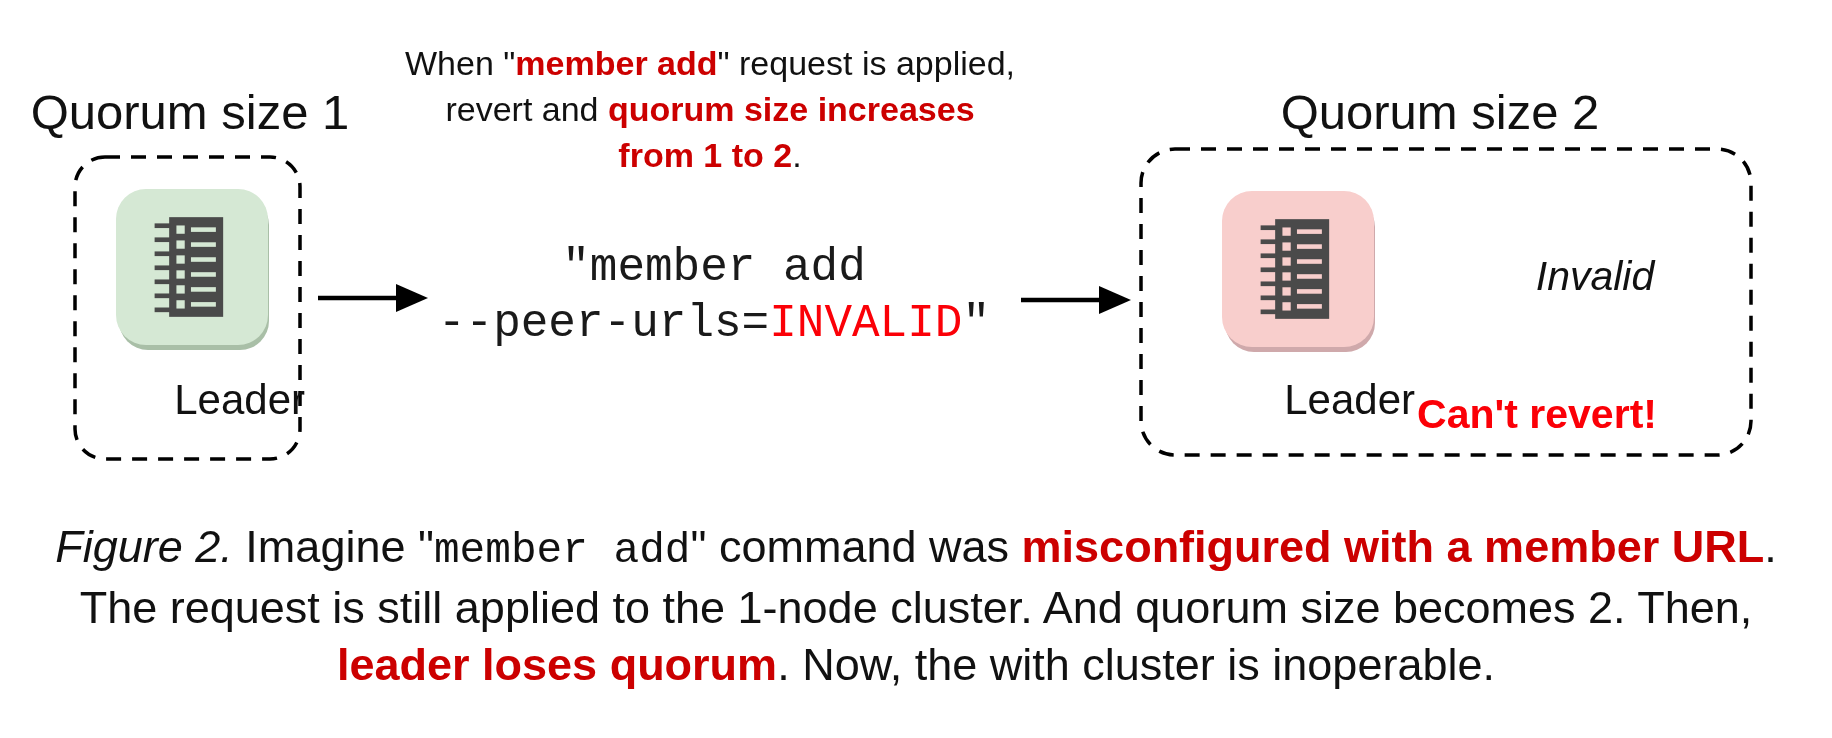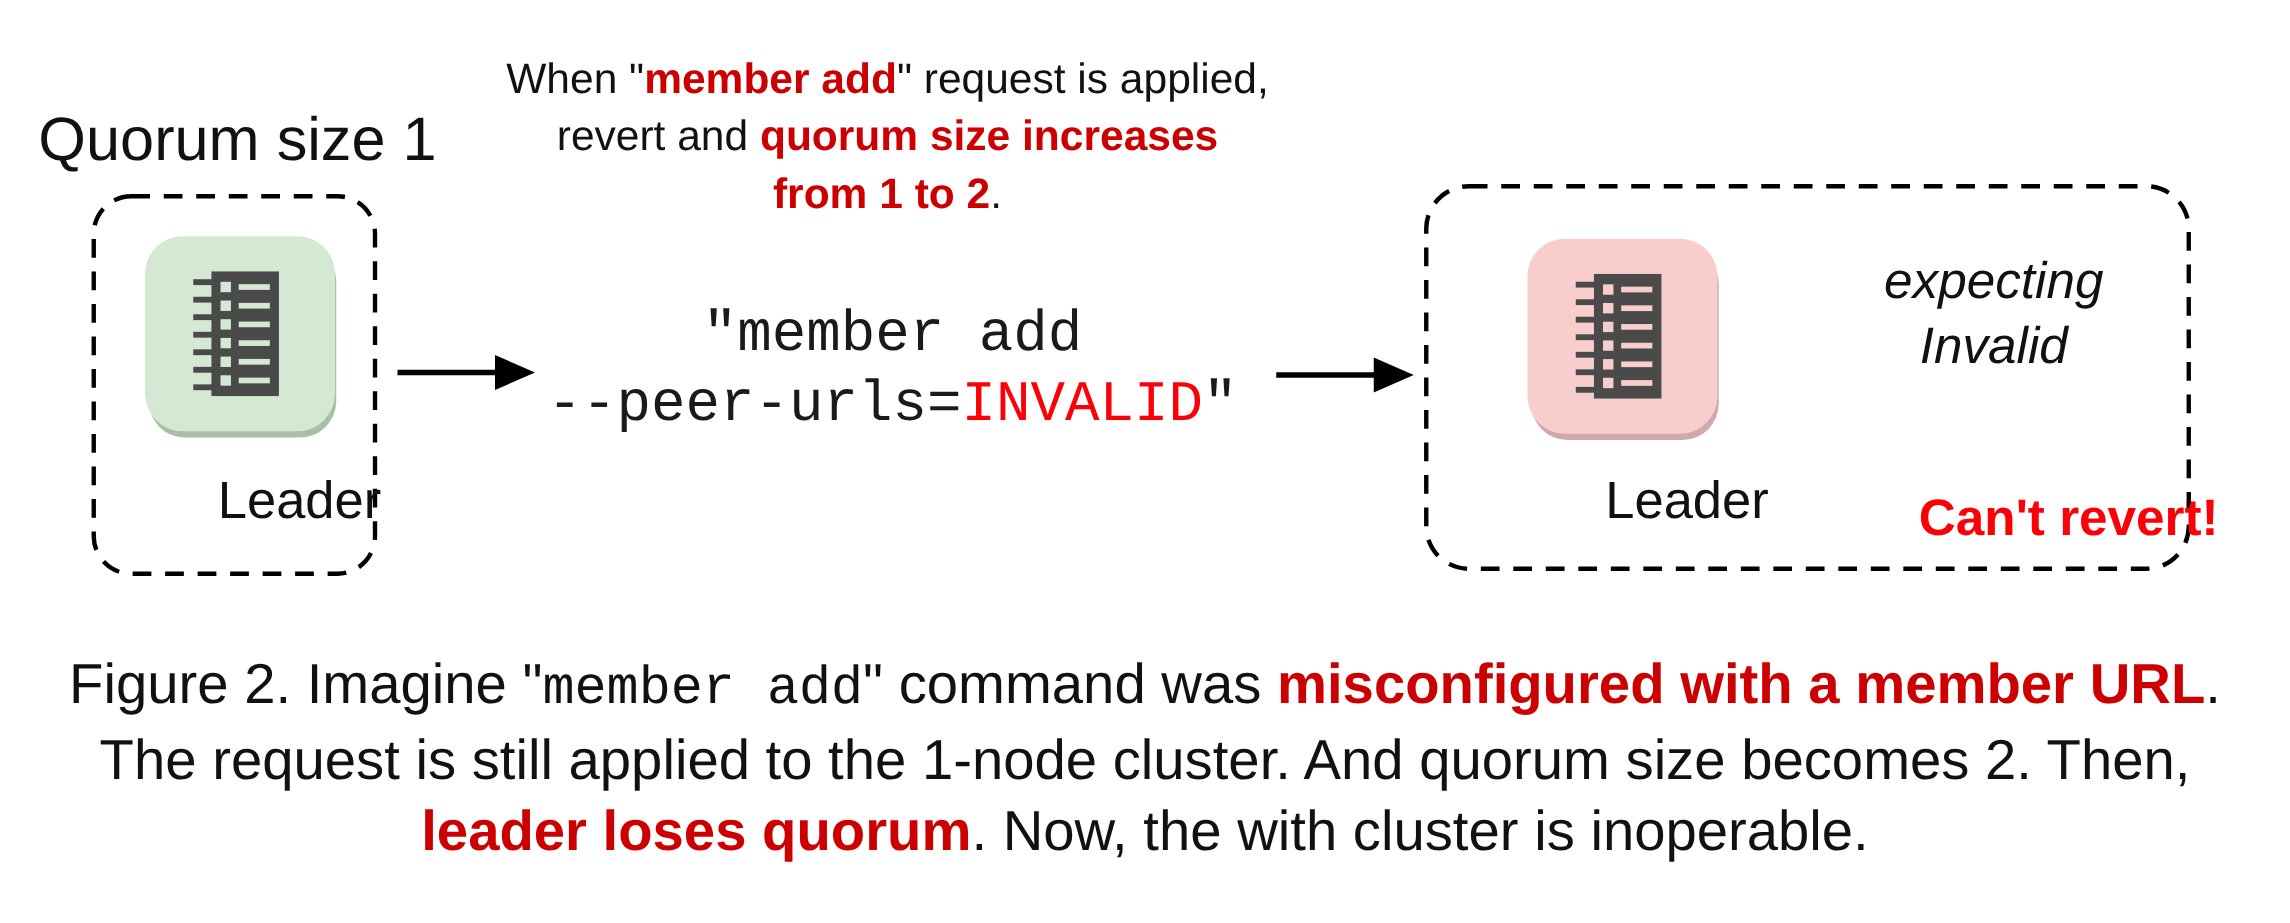--- a/index.html
+++ b/index.html
@@ -52,31 +52,31 @@
     text-align:center;white-space:nowrap;
     color:#1a1a1a;
   }
 
   .expecting{
     left:1430px;top:198px;width:330px;
     font-size:41px;line-height:52px;
     font-style:italic;text-align:center;
   }
   .cant-revert{
-    left:1490px;top:391px;width:330px;
+    left:1372px;top:391px;width:330px;
     font-size:41px;font-weight:bold;
     color:#fb0007;text-align:center;white-space:nowrap;
   }
 
   .caption{
     left:0;top:518px;width:1832px;
     font-size:45px;line-height:57px;
     text-align:center;
   }
-  .caption .fig{margin-top:35px;}
+  .caption .fig{font-style:italic;margin-top:35px;}
   .caption .mono-inline{
     font-family:"Liberation Mono", monospace;
     font-size:0.95em;
   }
 </style>
 </head>
 <body>
 
 <div class="canvas">
 
@@ -130,20 +130,21 @@
     <span>When "</span><span class="red-bold">member add</span><span>" request is applied,</span><br>
     <span>revert and </span><span class="red-bold">quorum size increases</span><br>
     <span class="red-bold">from 1 to 2</span><span>.</span>
   </div>
 
   <div class="abs command">
     <span>"member add</span><br>
     <span><span>--peer-urls=</span><span class="bright-red">INVALID</span><span>"</span></span>
   </div>
 
+  <div class="abs quorum-label" style="left:1270px;top:84px;width:340px;">Quorum size 2</div>
 
   <div class="node-tile pink" style="left:1222px;top:191px;">
     <svg viewBox="0 0 104 104">
       <rect x="30" y="4" width="52" height="96" fill="#4a4a4a"></rect>
       <g fill="#4a4a4a">
         <rect x="16" y="10" width="15" height="4.5"></rect>
         <rect x="16" y="23.5" width="15" height="4.5"></rect>
         <rect x="16" y="37" width="15" height="4.5"></rect>
         <rect x="16" y="50.5" width="15" height="4.5"></rect>
         <rect x="16" y="64" width="15" height="4.5"></rect>
@@ -163,21 +164,21 @@
           <rect x="51" y="71.4" width="24" height="4.4"></rect>
         <rect x="37" y="84" width="8" height="8"></rect>
           <rect x="51" y="85.8" width="24" height="4.4"></rect>
       </g>
     </svg>
   </div>
 
   <div class="abs node-label" style="left:1185px;top:376px;width:230px;">Leader</div>
 
   <div class="abs expecting">
-    <span>expecting</span><br>
+    <br>
     <span>Invalid</span><br>
   </div>
 
   <div class="abs cant-revert">Can't revert!</div>
 
   <div class="abs caption">
     <span class="fig">Figure 2.</span><span> Imagine "</span><span class="mono-inline">member add</span><span>" command was </span><span class="red-bold">misconfigured with a member URL</span><span>.</span><br>
     <span>The request is still applied to the 1-node cluster. And quorum size becomes 2. Then,</span><br>
     <span class="red-bold">leader loses quorum</span><span>.</span><span> Now, the with cluster is inoperable.</span>
   </div>

